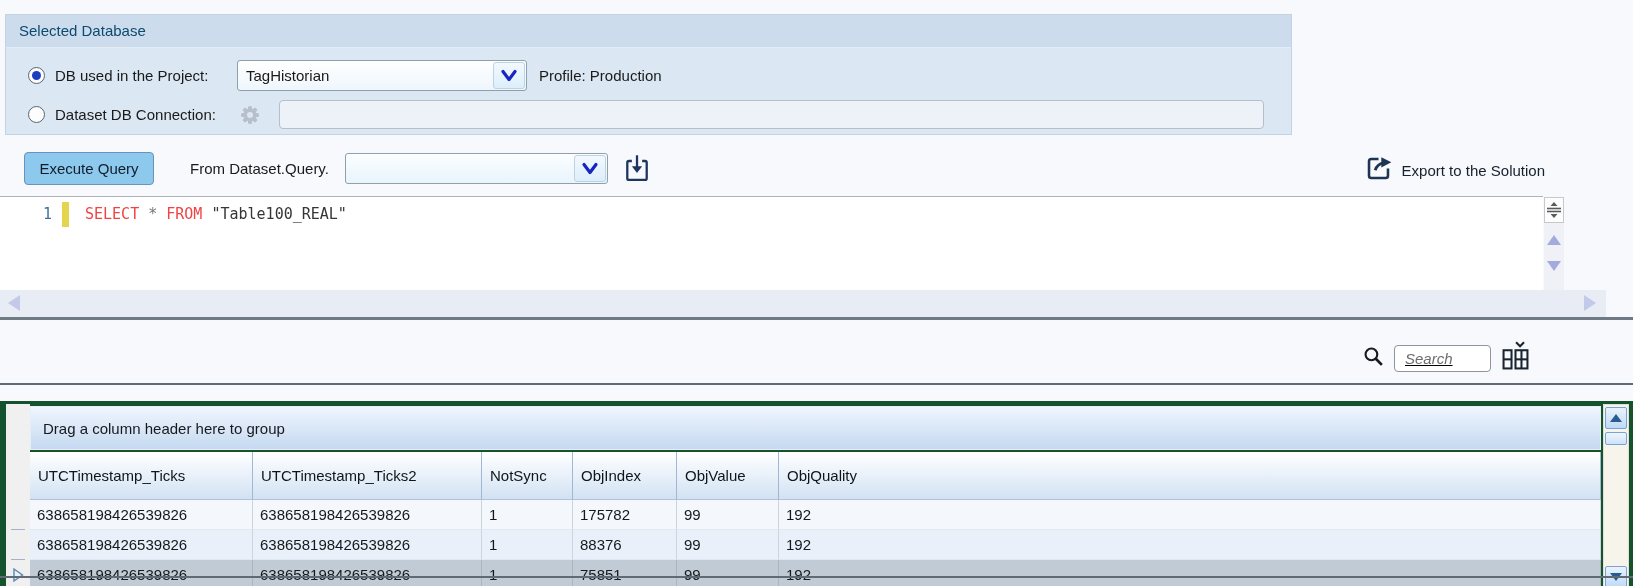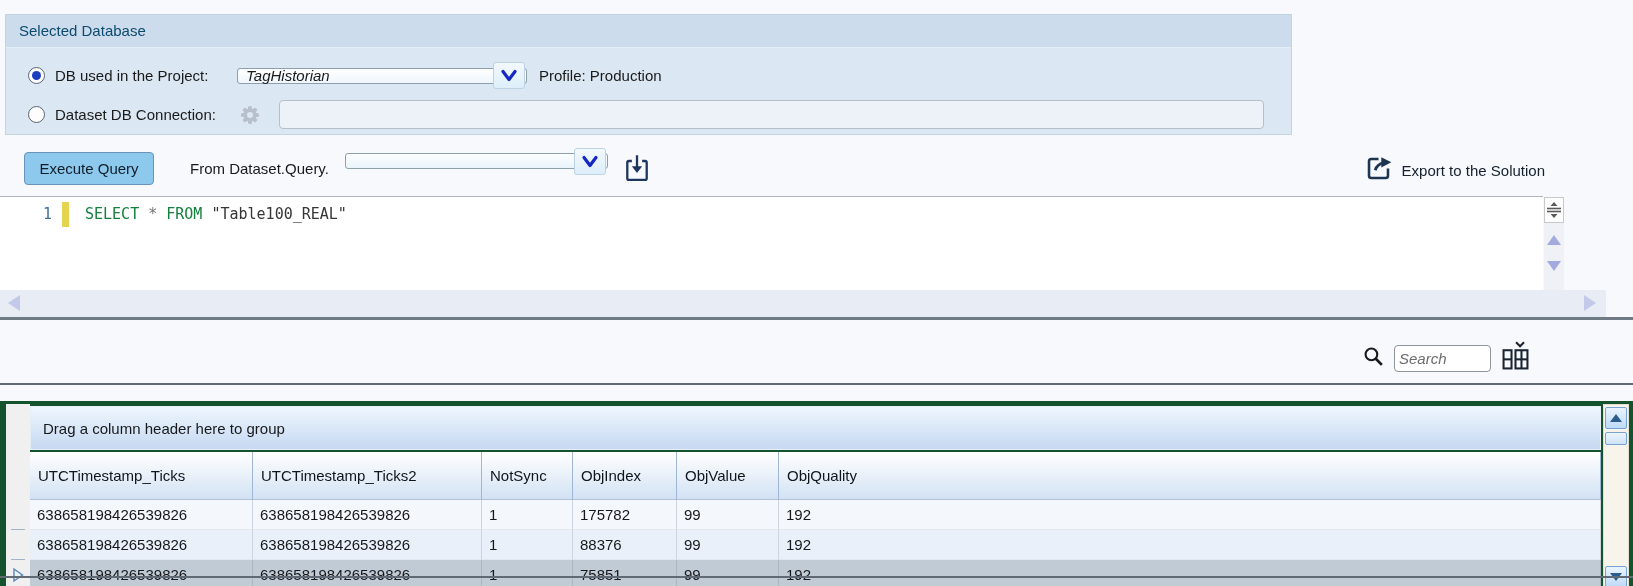--- a/index.html
+++ b/index.html
@@ -11,21 +11,21 @@
   .db-panel { position:absolute; left:5px; top:14px; width:1287px; border:1px solid #c3d3e2; }
   .panel-header { height:33px; line-height:32px; padding-left:13px; background:#ccdcec; color:#0c4a6e; border-bottom:1px solid #e3edf6; }
   .panel-body { position:relative; height:86px; background:#dbe7f2; }
   .panel-row { position:absolute; left:22px; display:flex; align-items:center; }
   .row1 { top:12px; height:31px; }
   .row2 { top:52px; height:29px; }
   .radio { width:17px; height:17px; border:1px solid #5a6570; border-radius:50%; background:#fdfdfd; margin-right:10px; position:relative; flex:none; }
   .radio.checked::after { content:""; position:absolute; left:3px; top:3px; width:9px; height:9px; border-radius:50%; background:#1b3fc0; }
   .radio-label { width:182px; flex:none; }
 
-  .dropdown { position:relative; height:16px; border:1px solid #8fa0ad; border-radius:3px; background:linear-gradient(#ffffff,#eef6fc); display:flex; align-items:center;font-style:italic; }
+  .dropdown { position:relative; height:31px; border:1px solid #8fa0ad; border-radius:3px; background:linear-gradient(#ffffff,#eef6fc); display:flex; align-items:center; }
   .dd-value { flex:1; padding-left:8px; overflow:hidden; white-space:nowrap; }
   .dd-btn { width:32px; height:27px; margin:1px 1px 1px 0; border:1px solid #bdd2e2; border-radius:3px; background:linear-gradient(#f2f9fe,#ddeefa); display:flex; align-items:center; justify-content:center; flex:none; }
   .db-dd { width:290px; }
   .profile { margin-left:12px; }
   .gear-wrap { width:26px; margin-right:16px; display:flex; justify-content:center; flex:none; }
   .custom-input { width:985px; height:29px; border:1px solid #b4bfca; border-radius:4px; background:#edf2f8; padding:0 8px; font:15px "Liberation Sans",sans-serif; color:#1a1a1a; }
 
   
   .toolbar { position:absolute; left:0; top:151px; width:100%; height:36px; }
   .execute-btn { position:absolute; left:24px; top:1px; width:130px; height:33px; background:#8dc8ed; border:1px solid #6b93b8; border-radius:4px; font:15px "Liberation Sans",sans-serif; color:#0f1e2a; cursor:default; }
@@ -34,38 +34,38 @@
   .import-icon { position:absolute; left:622px; top:2px; }
   .export-group { position:absolute; right:88px; top:3px; display:flex; align-items:center; gap:9px; color:#15212e; }
 
   
   .editor { position:absolute; left:0; top:196px; width:1633px; height:126px; }
   .code-area { position:absolute; left:0; top:0; width:1543px; height:94px; background:#ffffff; border-top:1px solid #aeb4ba; }
   .code-line { display:flex; align-items:stretch; height:25px; margin-top:5px; font-family:"DejaVu Sans Mono","Liberation Mono",monospace; font-size:15px; }
   .ln { width:52px; text-align:right; color:#41719c; line-height:25px; flex:none; }
   .changebar { width:7px; background:#e5d44e; margin-left:10px; flex:none; }
   .code-text { margin-left:16px; line-height:25px; white-space:pre; }
-  .tok-keyword { color:#15803d; }
+  .tok-keyword { color:#ef4444; }
   .tok-operator { color:#767676; }
   .tok-string { color:#363636; }
   .tok-plain { color:#333333; }
 
   .v-strip { position:absolute; left:1544px; top:1px; width:20px; height:93px; background:#f0f1f7; }
   .splitter-box { height:26px; background:#fdfdfd; border:1px solid #c6c8cc; display:flex; align-items:center; justify-content:center; }
   .tri { width:0; height:0; margin:0 auto; }
   .tri-up-sm { border-left:7px solid transparent; border-right:7px solid transparent; border-bottom:10px solid #a3aadd; margin-top:12px; }
   .tri-down-sm { border-left:7px solid transparent; border-right:7px solid transparent; border-top:10px solid #a3aadd; margin-top:16px; }
   .h-scroll { position:absolute; left:0; top:94px; width:1606px; height:27px; background:#e8ecf5; }
   .tri-left { position:absolute; left:8px; top:5px; width:0; height:0; border-top:8px solid transparent; border-bottom:8px solid transparent; border-right:12px solid #c3c9e8; }
   .tri-right { position:absolute; right:10px; top:5px; width:0; height:0; border-top:8px solid transparent; border-bottom:8px solid transparent; border-left:12px solid #c3c9e8; }
   .editor-bottom { position:absolute; left:0; top:121px; width:1633px; height:3px; background:#6f7a85; }
 
   
   .search-bar { position:absolute; left:1362px; top:340px; display:flex; align-items:center; gap:9px; }
-  .search-input { width:97px; height:27px; border:1px solid #8f959c; border-radius:4px; background:#ffffff; padding:0 4px; font:15px "Liberation Sans",sans-serif; }
+  .search-input { width:97px; height:27px; border:1px solid #8f959c; border-radius:4px; background:#ffffff; padding:0 10px; font:15px "Liberation Sans",sans-serif;text-decoration:underline; }
   .search-input::placeholder { font-style:italic; color:#6d6d6d; }
 
   
   .grid-top-border { position:absolute; left:0; top:383px; width:1633px; height:2px; background:#5f6a74; }
   .grid-bottom-border { position:absolute; left:0; top:576px; width:1633px; height:2px; background:#5f6a74; }
   .grid-pane { position:absolute; left:0; top:385px; width:1633px; height:190px; background:#14532d;margin-top:16px; }
   .gutter { position:absolute; left:6px; top:3px; width:24px; height:186px; background:#f0f0f1; }
   .gutter-top { height:96px; }
   .gmark { position:relative; height:30px; display:flex; align-items:center; justify-content:center; }
   .gmark::after { content:""; position:absolute; bottom:0; left:5px; width:14px; height:1px; background:#a3b2c6; }

